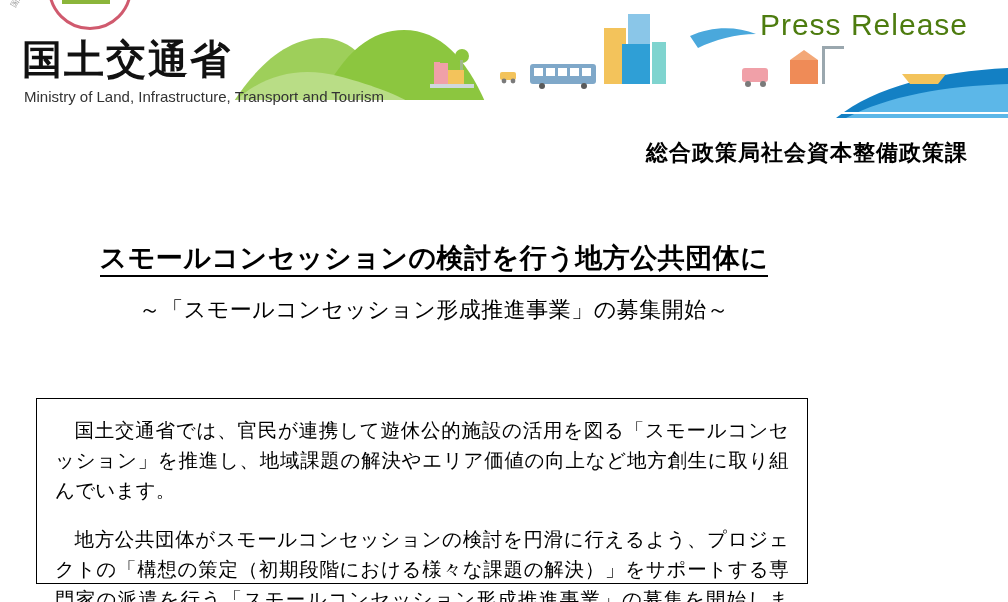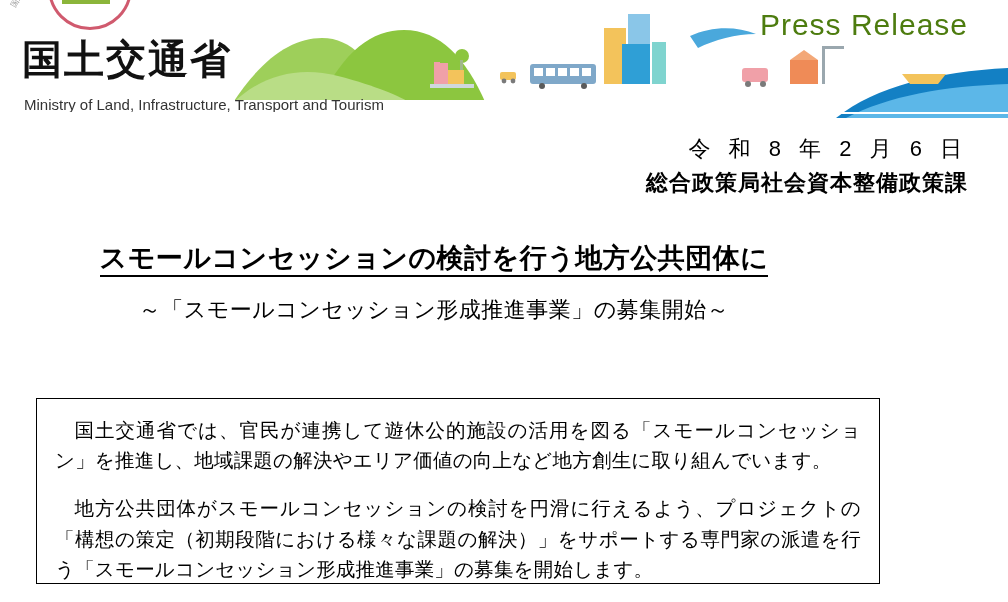--- a/index.html
+++ b/index.html
@@ -40,21 +40,21 @@
     top: 32px;
     font-size: 40px;
     font-weight: bold;
     letter-spacing: 2px;
     color: #111111;
     white-space: nowrap;
   }
   .ministry-en {
     position: absolute;
     left: 24px;
-    top: 96px;
+    top: 88px;
     font-size: 15px;
     color: #333333;
     white-space: nowrap;
   }
   .logo-mark {
     position: absolute;
     left: 48px;
     top: -54px;
     width: 78px;
     height: 78px;
@@ -140,21 +140,21 @@
     font-size: 22px;
     letter-spacing: 0.5px;
     font-family: Liberation Serif, serif;
   }
 
   
   .body-box {
     position: absolute;
     left: 36px;
     top: 398px;
-    width: 844px;
+    width: 772px;
     height: 186px;
     border: 1px solid #000000;
     box-sizing: border-box;
     padding: 16px 18px 10px 18px;
   }
   .body-par {
     font-size: 19.5px;
     line-height: 1.55;
     text-align: justify;
     text-indent: 1em;
@@ -223,21 +223,20 @@
   <div class="logo-mark-inner"></div>
   <div class="logo-side-text">国土交通省</div>
 
   <div class="press-release">Press Release</div>
   <div class="ministry-jp">国土交通省</div>
   <div class="ministry-en">Ministry of Land, Infrastructure, Transport and Tourism</div>
   <div class="header-rule"></div>
 </div>
 
 <div class="meta">
-  <div class="meta-date">令 和 8 年 2 月 6 日</div>
   <div class="meta-dept">総合政策局社会資本整備政策課</div>
 </div>
 
 <div class="title-block">
   <div class="title-line"><span>スモールコンセッションの検討を行う地方公共団体に</span></div>
   <div class="subtitle">～「スモールコンセッション形成推進事業」の募集開始～</div>
 </div>
 
 <div class="body-box">
   <div class="body-par">国土交通省では、官民が連携して遊休公的施設の活用を図る「スモールコンセッション」を推進し、地域課題の解決やエリア価値の向上など地方創生に取り組んでいます。</div>

